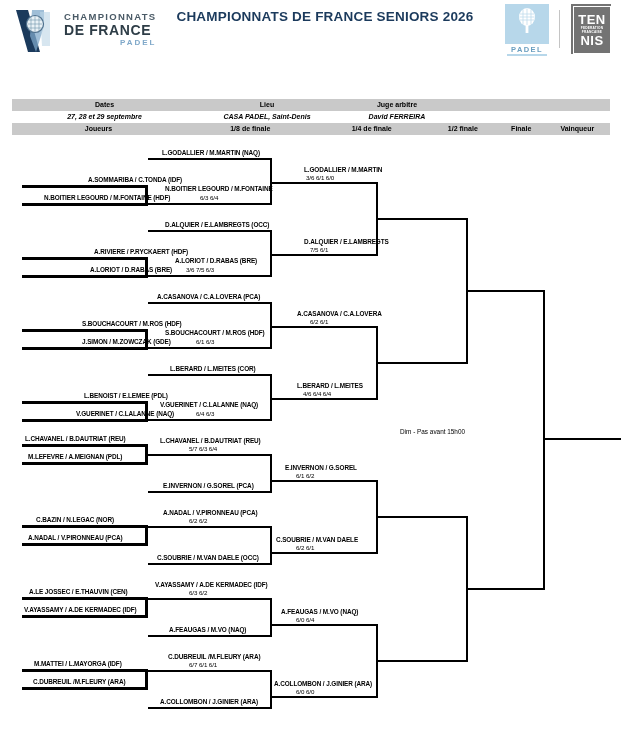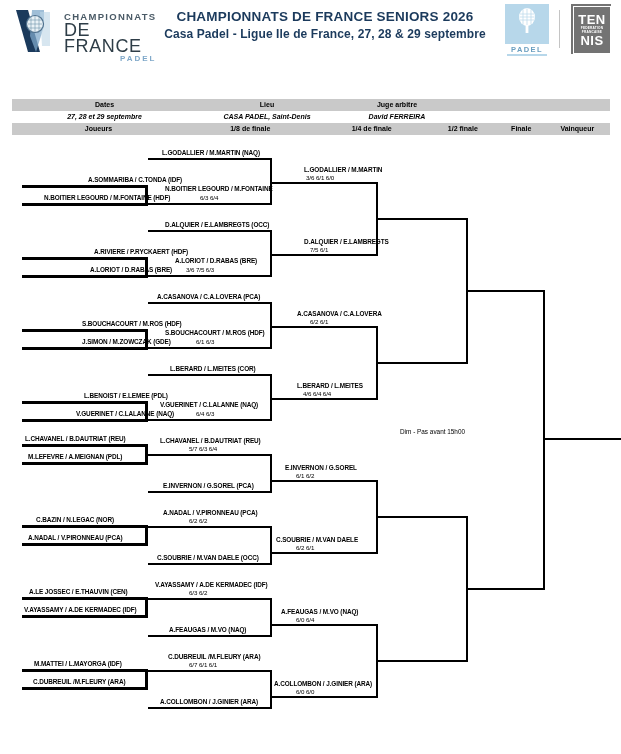--- a/index.html
+++ b/index.html
@@ -10,21 +10,21 @@
     color:#000;
     overflow:hidden;
     position:relative;
   }
   
   .header{position:relative;height:92px;}
   .logo-left{position:absolute;left:10px;top:6px;width:125px;height:50px;}
   .logo-left .mark{position:absolute;left:0;top:0;width:50px;height:50px;}
   .logo-left .txt{position:absolute;left:54px;top:5px;}
   .logo-left .l1{font-size:9.5px;font-weight:bold;letter-spacing:1.3px;color:#4a5a66;line-height:11px;}
-  .logo-left .l2{font-size:18px;font-weight:normal;letter-spacing:0.6px;color:#2e3d47;line-height:16px;}
+  .logo-left .l2{font-size:14px;font-weight:bold;letter-spacing:0.6px;color:#2e3d47;line-height:16px;}
   .logo-left .l3{font-size:8px;font-weight:bold;letter-spacing:2px;color:#7fa8c9;text-align:right;line-height:10px;}
 
   .title-block{position:absolute;left:150px;top:8px;width:350px;text-align:center;}
   .t1{font-size:13.5px;font-weight:bold;color:#1b3a5c;letter-spacing:0.2px;line-height:18px;}
   .t2{font-size:12px;font-weight:bold;color:#1b3a5c;letter-spacing:0.1px;line-height:17px;}
   .t3{font-size:10px;font-weight:bold;font-style:italic;color:#1b3a5c;letter-spacing:0.3px;line-height:15px;}
 
   .logo-right{position:absolute;right:6px;top:4px;width:110px;height:52px;}
   .padel-box{position:absolute;left:0;top:0;width:44px;height:40px;background:#b7d7ea;}
   .padel-racket{position:absolute;left:12px;top:4px;width:20px;height:26px;}
@@ -91,21 +91,20 @@
     </div>
     <div class="txt">
       <div class="l1">CHAMPIONNATS</div>
       <div class="l2">DE FRANCE</div>
       <div class="l3">PADEL</div>
     </div>
   </div>
 
   <div class="title-block">
     <div class="t1">CHAMPIONNATS DE FRANCE SENIORS 2026</div>
-    <div class="t2">Casa Padel - Ligue Ile de France, 27, 28 &amp; 29 septembre</div>
   </div>
 
   <div class="logo-right">
     <div class="padel-box">
       <div class="padel-racket">
         <svg width="20" height="26" viewBox="0 0 20 26">
           <ellipse cx="10" cy="9" rx="8" ry="9" fill="#ffffff"></ellipse>
           <g stroke="#b7d7ea" stroke-width="0.7">
             <line x1="3" y1="6" x2="17" y2="6"></line>
               <line x1="2.5" y1="9" x2="17.5" y2="9"></line>

